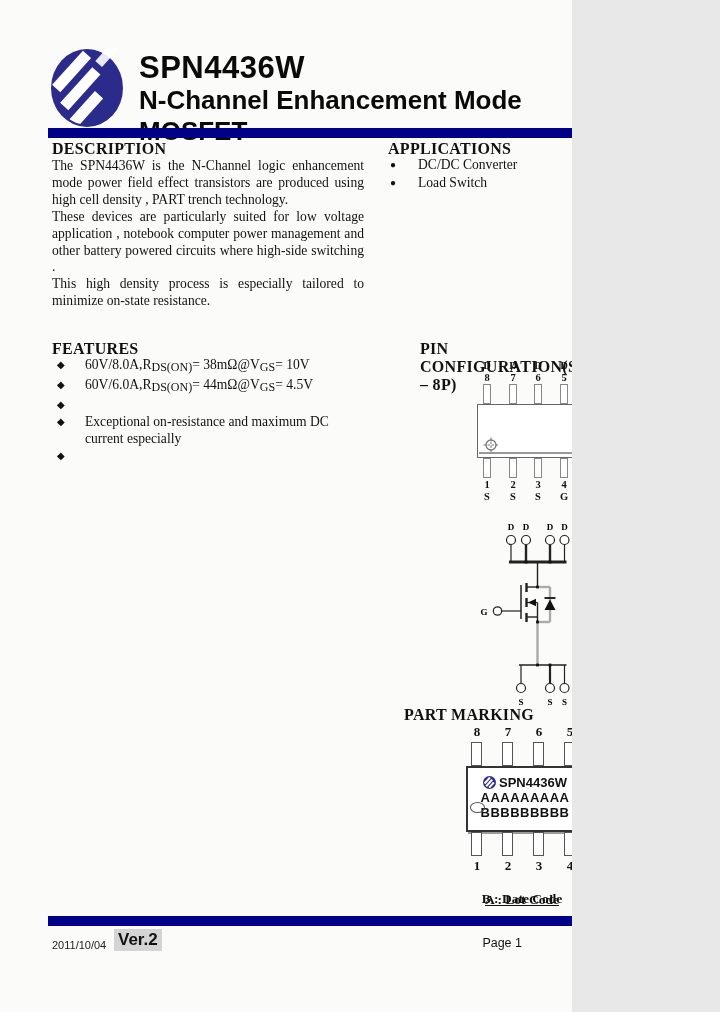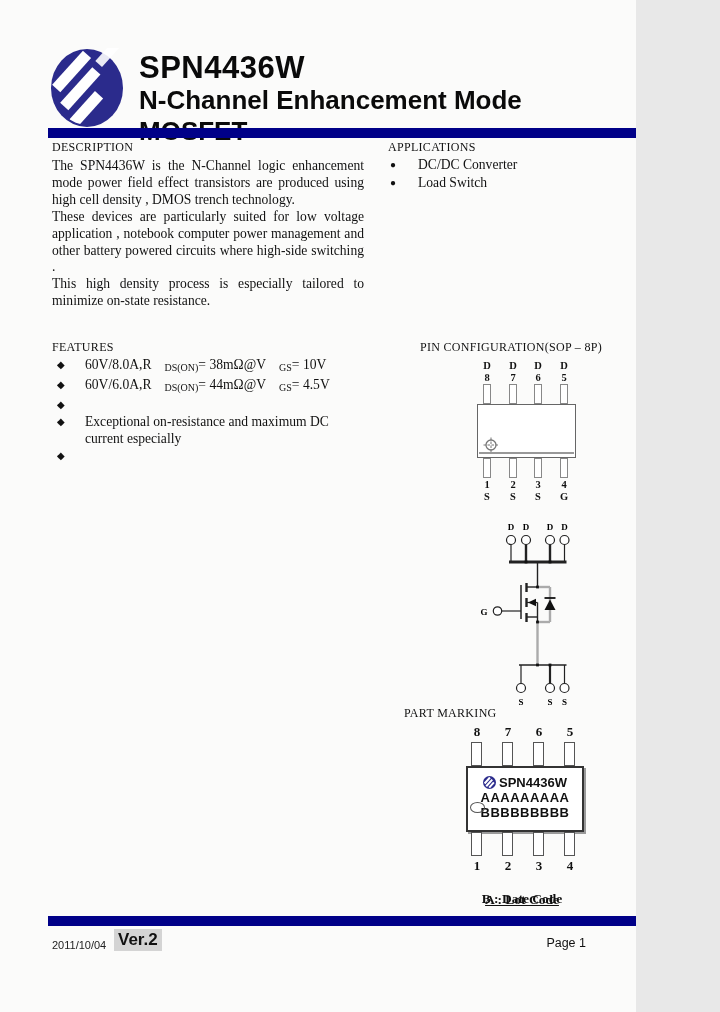--- a/index.html
+++ b/index.html
@@ -1,43 +1,43 @@
 <!DOCTYPE html>
 <html><head>
 <meta charset="utf-8">
 <style>
   html,body{margin:0;padding:0;}
   body{background:#e8e8e8;}
-  .page{position:relative;width:636px;height:1012px;background:#fbfbfa;overflow:hidden;
+  .page{position:relative;width:572px;height:1012px;background:#fbfbfa;overflow:hidden;
         font-family:"Liberation Serif",serif;color:#111;}
   
   .logo{position:absolute;left:50px;top:48px;width:74px;height:80px;}
   .title{position:absolute;left:139px;top:50px;font-family:"Liberation Sans",sans-serif;
          font-weight:bold;font-size:31px;color:#0a0a0a;letter-spacing:0.5px;}
   .subtitle{position:absolute;left:139px;top:85px;font-family:"Liberation Sans",sans-serif;
          font-weight:bold;font-size:26px;color:#0a0a0a;}
   .bar{position:absolute;left:48px;width:624px;height:10px;background:#000088;}
   .bar-top{top:128px;}
   .bar-bottom{top:916px;}
   
-  .sec-h{position:absolute;font-weight:normal;font-size:12px;letter-spacing:0.3px;}
+  .sec-h{position:absolute;font-weight:bold;font-size:16px;letter-spacing:0.3px;}
   
   .desc-body{position:absolute;left:52px;top:158px;width:312px;font-size:13.6px;
              line-height:16.9px;text-align:justify;}
   .desc-body p{margin:0;}
   
   .apps{position:absolute;left:390px;top:156px;width:280px;font-size:13.6px;line-height:17.5px;}
   .app-item{display:flex;}
   .app-bullet{width:28px;font-size:10px;line-height:17.5px;}
   
   .feats{position:absolute;left:52px;top:356px;width:315px;font-size:13.6px;line-height:17px;}
   .feat{display:flex;}
   .fbul{width:33px;flex:0 0 33px;font-size:10px;line-height:17px;padding-left:5px;box-sizing:border-box;}
   .ftext{flex:1;}
-  .sub{font-size:10px;vertical-align:-2px;margin-left:13px;}
+  .sub{font-size:12px;vertical-align:-2px;}
   
   .pc-lbl{position:absolute;width:20px;text-align:center;font-size:10.5px;font-weight:bold;line-height:11px;}
   .pc-stub{position:absolute;width:8px;height:20px;background:#fff;border:1px solid #888;box-sizing:border-box;}
   .pc-body{position:absolute;left:477px;top:404px;width:99px;height:54px;background:#fff;
            border:1.5px solid #666;box-sizing:border-box;}
   .pc-innerline{position:absolute;left:479px;top:452px;width:95px;height:1.5px;background:#999;}
   .pm-chip-shadow{box-shadow:2px 2px 0 #9a9a9a;}
   
   .pm-num{position:absolute;width:22px;text-align:center;font-size:13px;font-weight:bold;}
   .pm-stub{position:absolute;width:11px;height:24px;background:#fff;border:1.5px solid #555;box-sizing:border-box;}
@@ -76,21 +76,21 @@
       <rect x="2" y="48" width="38" height="11"></rect>
     </g>
     <rect x="44" y="2" width="26" height="9" fill="#ffffff" transform="rotate(-48 57 6)" clip-path="none" opacity="0.9"></rect>
   </svg>
   <div class="title">SPN4436W</div>
   <div class="subtitle">N-Channel Enhancement Mode MOSFET</div>
   <div class="bar bar-top"></div>
 
   <div class="sec-h" style="left:52px;top:140px;">DESCRIPTION</div>
   <div class="desc-body">
-    <p>The SPN4436W is the N-Channel logic enhancement mode power field effect transistors are produced using high cell density , DMOS trench technology.</p>
+    <p>The SPN4436W is the N-Channel logic enhancement mode power field effect transistors are produced using high cell density , PART trench technology.</p>
     <p>These devices are particularly suited for low voltage application , notebook computer power management and other battery powered circuits where high-side switching .</p>
     <p>This high density process is especially tailored to minimize on-state resistance.</p>
   </div>
 
   <div class="sec-h" style="left:388px;top:140px;">APPLICATIONS</div>
   <div class="apps">
     <div class="app-item">
       <span class="app-bullet">●</span>
       <span>DC/DC Converter</span>
     </div>

